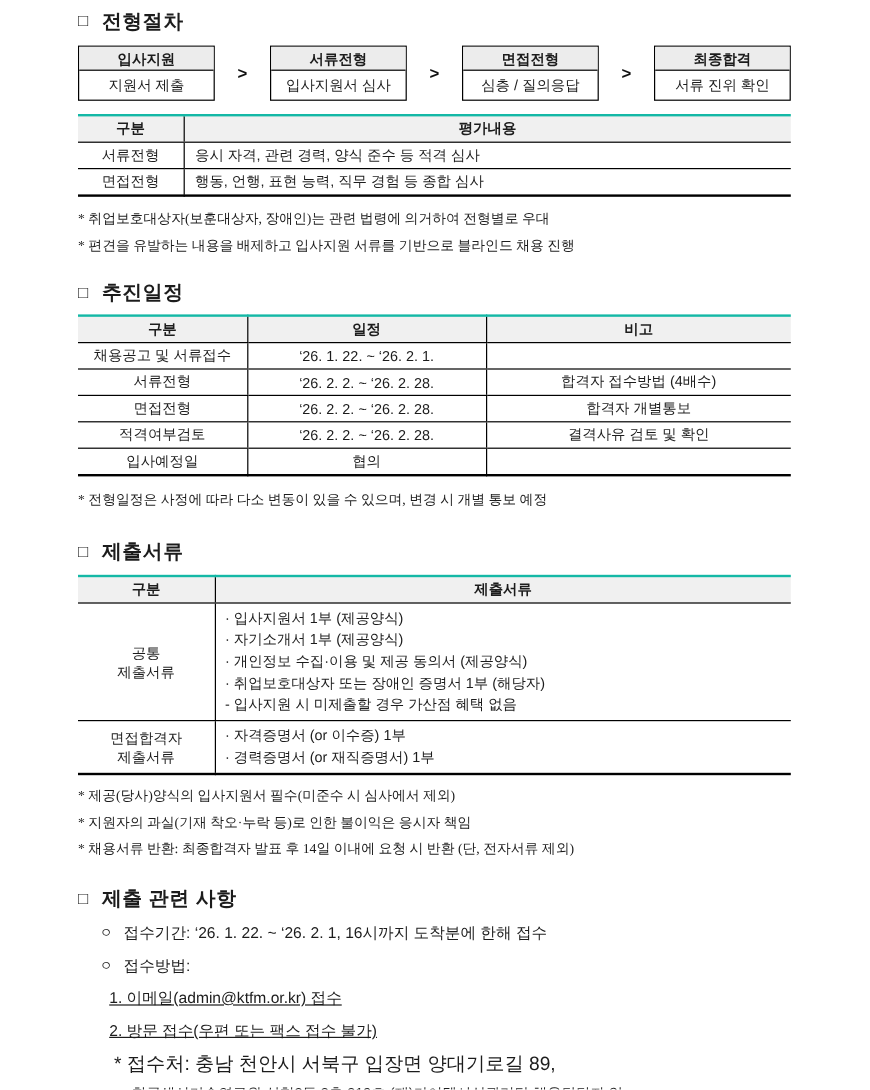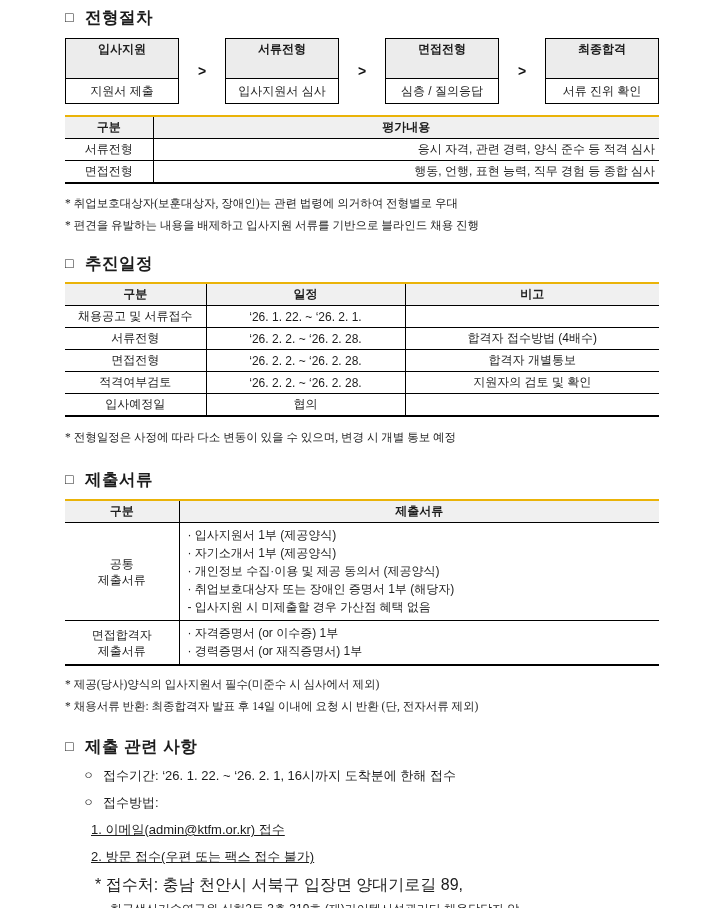--- a/index.html
+++ b/index.html
@@ -10,31 +10,31 @@
   }
   .page{box-sizing:border-box;width:725px;height:908px;padding:7px 66px 0 65px;}
 
   
   .sec-h{display:flex;align-items:center;gap:11px;font-weight:bold;font-size:16.5px;letter-spacing:.5px;margin:0;}
   .sec-h .marker{font-size:14px;font-weight:normal;position:relative;top:-1px;}
 
   
   .flow{display:flex;align-items:center;justify-content:space-between;margin:9px 0 0 0;}
   .step{width:112px;border:1.5px solid #000;text-align:center;font-size:12px;background:#fff;}
-  .step-title{background:#ececec;font-weight:bold;padding:2px 0 20px;border-bottom:1.2px solid #000;}
+  .step-title{background:#ececec;font-weight:bold;padding:2px 0 0;border-bottom:1.2px solid #000;}
   .step-desc{padding:4px 0 3px;}
   .arrow{font-weight:bold;font-size:14px;color:#111;}
 
   
   table{width:100%;border-collapse:collapse;font-size:12px;
-        border-top:2px solid #eab308;border-bottom:2px solid #000;}
+        border-top:2px solid #14b8a6;border-bottom:2px solid #000;}
   th{background:#f0f0f0;font-weight:bold;}
   th,td{border-bottom:1px solid #000;padding:2px 4px;text-align:center;height:17px;vertical-align:middle;}
   th+th,td+td{border-left:1px solid #000;}
-  td.left{text-align:right;padding-left:9px;margin-left:11px;}
+  td.left{text-align:left;padding-left:9px;margin-left:11px;}
   td.items{text-align:left;padding:3px 6px 4px 8px;}
   .items div{line-height:18px;}
   .cat2{line-height:16px;}
   .tbl1{margin-top:11px;}
   .tbl2{margin-top:7px;}
   .tbl3{margin-top:8px;}
 
   
   .note{font-size:11.5px;line-height:22px;color:#1c1c1c;font-family:Liberation Serif, serif;}
   .notes-blk{margin-top:8px;}
@@ -143,21 +143,21 @@
         <td>합격자 접수방법 (4배수)</td>
       </tr>
       <tr>
         <td>면접전형</td>
         <td>‘26. 2. 2. ~ ‘26. 2. 28.</td>
         <td>합격자 개별통보</td>
       </tr>
       <tr>
         <td>적격여부검토</td>
         <td>‘26. 2. 2. ~ ‘26. 2. 28.</td>
-        <td>지원자의 검토 및 확인</td>
+        <td>결격사유 검토 및 확인</td>
       </tr>
       <tr>
         <td>입사예정일</td>
         <td>협의</td>
         <td></td>
       </tr>
     </tbody>
   </table>
 
   <div class="note single-note">* 전형일정은 사정에 따라 다소 변동이 있을 수 있으며, 변경 시 개별 통보 예정</div>
@@ -200,20 +200,21 @@
         <td class="items">
           <div>· 자격증명서 (or 이수증) 1부</div>
           <div>· 경력증명서 (or 재직증명서) 1부</div>
         </td>
       </tr>
     </tbody>
   </table>
 
   <div class="notes-blk3">
     <div class="note">* 제공(당사)양식의 입사지원서 필수(미준수 시 심사에서 제외)</div>
+    <div class="note">* 지원자의 과실(기재 착오·누락 등)로 인한 불이익은 응시자 책임</div>
     <div class="note">* 채용서류 반환: 최종합격자 발표 후 14일 이내에 요청 시 반환 (단, 전자서류 제외)</div>
   </div>
 
   <div class="sec-h s4">
     <span class="marker">□</span>
     <span>제출 관련 사항</span>
   </div>
 
   <div class="info-line">
     <span class="bullet">ㅇ</span>

